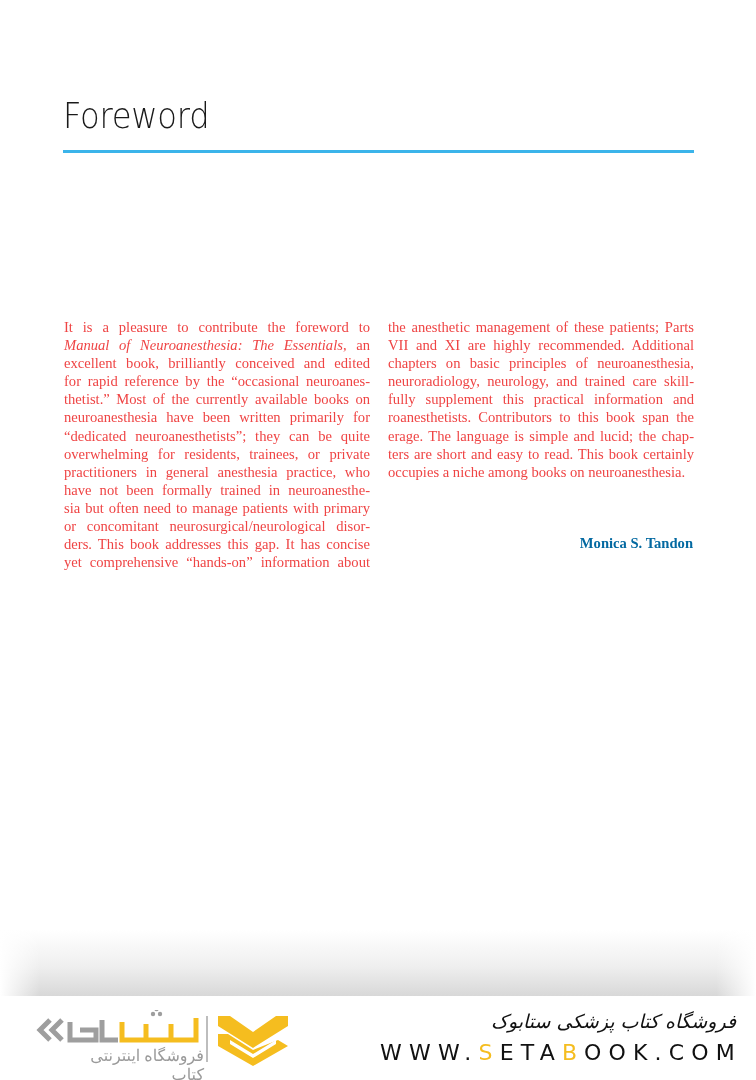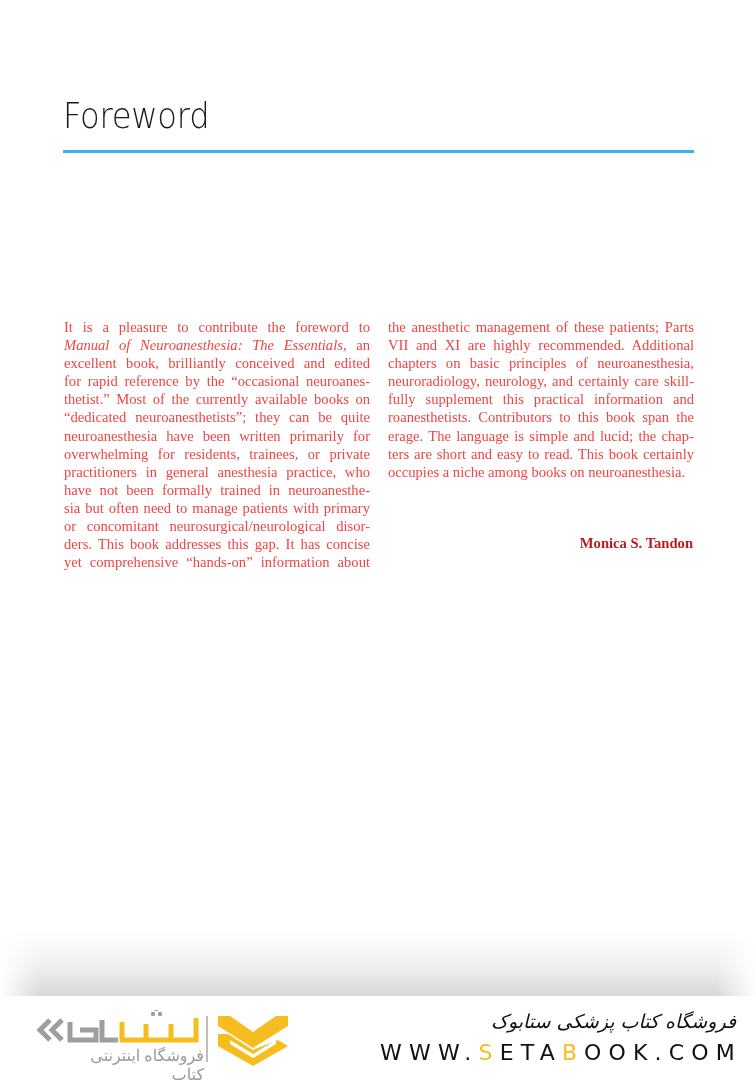--- a/index.html
+++ b/index.html
@@ -26,21 +26,21 @@
     .col .line {
       display: block; white-space: nowrap; text-align: justify;
       text-align-last: justify; height: 18.1px;
     }
     .col .line.last { text-align-last: left; }
     .col-left { left: 64px; }
     .col-right { left: 388px; }
     .signature {
       position: absolute; right: 63px; top: 535px;
       font-family: "Liberation Serif", serif; font-weight: bold;
-      font-size: 14.6px; color: #b91c1c;
+      font-size: 14.6px; color: #0369a1;
     }
     .footer-shadow {
       position: absolute; left: 0; top: 930px; width: 756px; height: 66px;
       background: linear-gradient(to bottom, rgba(255,255,255,0) 0%, #efefef 55%, #d8d8d8 100%);
     }
     .footer-shadow::before, .footer-shadow::after {
       content: ""; position: absolute; top: 0; width: 40px; height: 66px;
     }
     .footer-shadow::before { left: 0; background: linear-gradient(to right, #ffffff, rgba(255,255,255,0)); }
     .footer-shadow::after { right: 0; background: linear-gradient(to left, #ffffff, rgba(255,255,255,0)); }
@@ -75,36 +75,36 @@
 
 <div class="page-title">Foreword</div>
 <div class="title-rule"></div>
 
 <div class="col col-left">
   <span class="line">It is a pleasure to contribute the foreword to</span>
   <span class="line"><i>Manual of Neuroanesthesia: The Essentials</i><span>, an</span></span>
   <span class="line">excellent book, brilliantly conceived and edited</span>
   <span class="line">for rapid reference by the “occasional neuroanes-</span>
   <span class="line">thetist.” Most of the currently available books on</span>
+  <span class="line">neuroanesthesia have been written primarily for</span>
   <span class="line">“dedicated neuroanesthetists”; they can be quite</span>
-  <span class="line">neuroanesthesia have been written primarily for</span>
   <span class="line">overwhelming for residents, trainees, or private</span>
   <span class="line">practitioners in general anesthesia practice, who</span>
   <span class="line">have not been formally trained in neuroanesthe-</span>
   <span class="line">sia but often need to manage patients with primary</span>
   <span class="line">or concomitant neurosurgical/neurological disor-</span>
   <span class="line">ders. This book addresses this gap. It has concise</span>
   <span class="line">yet comprehensive “hands-on” information about</span>
 </div>
 
 <div class="col col-right">
   <span class="line">the anesthetic management of these patients; Parts</span>
   <span class="line">VII and XI are highly recommended. Additional</span>
   <span class="line">chapters on basic principles of neuroanesthesia,</span>
-  <span class="line">neuroradiology, neurology, and certainly care skill-</span>
+  <span class="line">neuroradiology, neurology, and trained care skill-</span>
   <span class="line">fully supplement this practical information and</span>
   <span class="line">roanesthetists. Contributors to this book span the</span>
   <span class="line">erage. The language is simple and lucid; the chap-</span>
   <span class="line">ters are short and easy to read. This book certainly</span>
   <span class="line last">occupies a niche among books on neuroanesthesia.</span>
 </div>
 
 <div class="signature">Monica S. Tandon</div>
 
 <div class="footer-shadow"></div>

